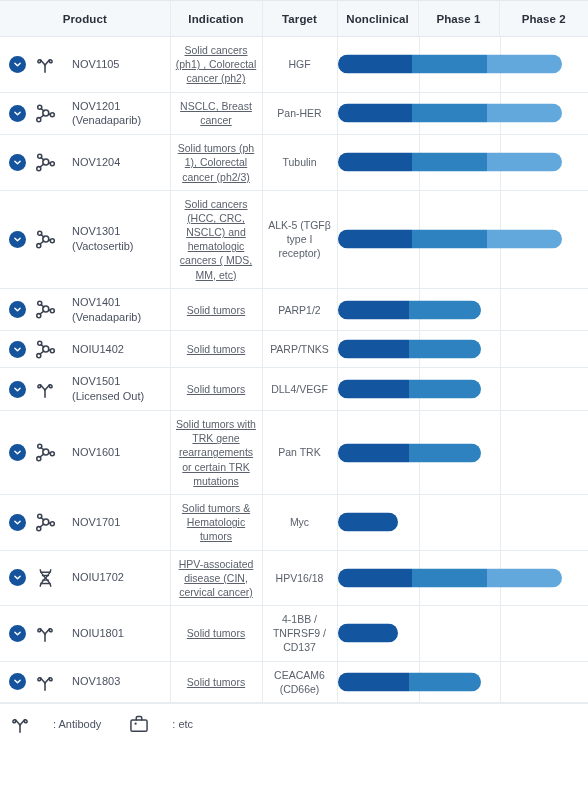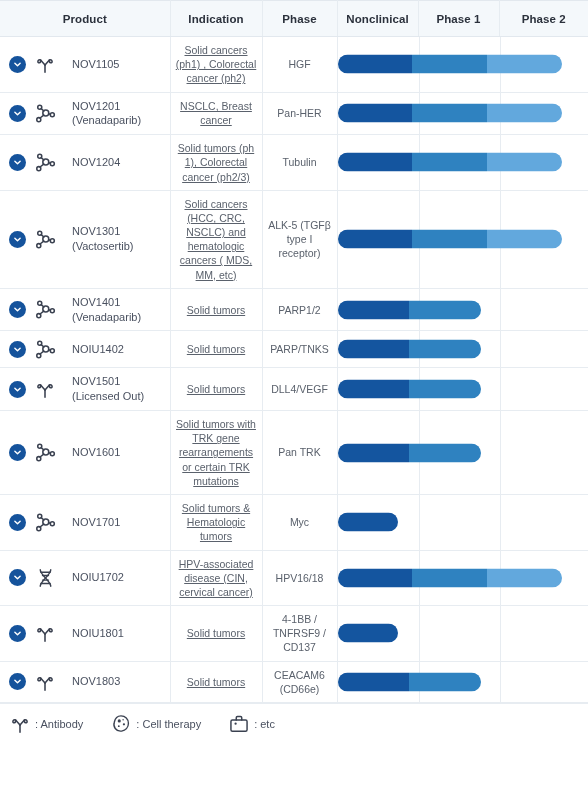--- a/index.html
+++ b/index.html
@@ -77,21 +77,21 @@
   .seg.s3 { background:#62a8dd; }
 
   
   .legend {
     height:41px; flex:0 0 41px;
     display:flex; align-items:center; gap:0px;
     padding:0 8px;
     background:#ffffff;
     border-top:1px solid #e7ecf1;
   }
-  .legitem { display:flex; align-items:center; gap:3px; margin-right:26px; }
+  .legitem { display:flex; align-items:center; gap:21px; margin-right:26px; }
   .legitem .li-ic { width:24px; height:24px; display:flex; align-items:center; justify-content:center; }
   .legitem .li-tx { font-size:11px; color:#4a5160; white-space:nowrap; }
 </style>
 </head>
 <body>
 
 <div class="pipeline">
 
   <table class="ptable">
     <colgroup>
@@ -99,21 +99,21 @@
         <col class="c-ind">
         <col class="c-tgt">
       <col class="c-ph">
         <col class="c-ph">
         <col class="c-ph2">
     </colgroup>
     <thead>
       <tr>
         <th>Product</th>
         <th>Indication</th>
-        <th>Phase</th>
+        <th>Target</th>
         <th>Nonclinical</th>
         <th>Phase 1</th>
         <th>Phase 2</th>
       </tr>
     </thead>
     <tbody id="tbody">
         <tr>
           <td class="cell-prod">
             <div class="prodwrap">
        <span class="chev">
@@ -538,32 +538,20 @@
             <path d="M12 13 7.2 7.6"></path>
             <path d="M12 13l4.8-5.4"></path>
       <path d="M7.2 7.6c-1.5-.5-2.6.2-2.9 1.3-.3 1.2.6 2 1.6 1.8 1-.2 1.5-1.2 1.3-3.1z"></path>
       <path d="M16.8 7.6c1.5-.5 2.6.2 2.9 1.3.3 1.2-.6 2-1.6 1.8-1-.2-1.5-1.2-1.3-3.1z"></path>
     </svg>
         </span>
                  <span class="li-tx">: Antibody</span>
       </div>
       <div class="legitem">
         <span class="li-ic">
-          <svg width="22" height="22" viewBox="0 0 24 24" fill="none" stroke="#3a4150" stroke-width="1.5" stroke-linecap="round">
-      <path d="M12 3.2c4.6 0 8.1 3.3 8.1 8 0 4.5-3.2 7.8-7.4 8.5-3.3.5-5.5-.8-7-2.8-1.4-1.9-1.8-4.5-1-6.8C5.6 5.6 8.4 3.2 12 3.2z"></path>
-      <circle cx="10.1" cy="8.6" r="1.7" fill="#3a4150" stroke="none"></circle>
-      <circle cx="15.2" cy="12.3" r="1.2" fill="#3a4150" stroke="none"></circle>
-      <circle cx="9.6" cy="14.4" r="1" fill="#3a4150" stroke="none"></circle>
-      <circle cx="14.3" cy="7.4" r=".75" fill="#3a4150" stroke="none"></circle>
-    </svg>
-        </span>
-                 <span class="li-tx">: Cell therapy</span>
-      </div>
-      <div class="legitem">
-        <span class="li-ic">
           <svg width="22" height="22" viewBox="0 0 24 24" fill="none" stroke="#3a4150" stroke-width="1.6" stroke-linecap="round" stroke-linejoin="round">
       <rect x="3.2" y="7.6" width="17.6" height="12.2" rx="1.6"></rect>
       <path d="M9 7.6V5.2a1.3 1.3 0 0 1 1.3-1.3h3.4A1.3 1.3 0 0 1 15 5.2v2.4"></path>
       <circle cx="8.3" cy="11.6" r="1.25" fill="#3a4150" stroke="none"></circle>
     </svg>
         </span>
                  <span class="li-tx">: etc</span>
       </div>
     </div>
 </div>

